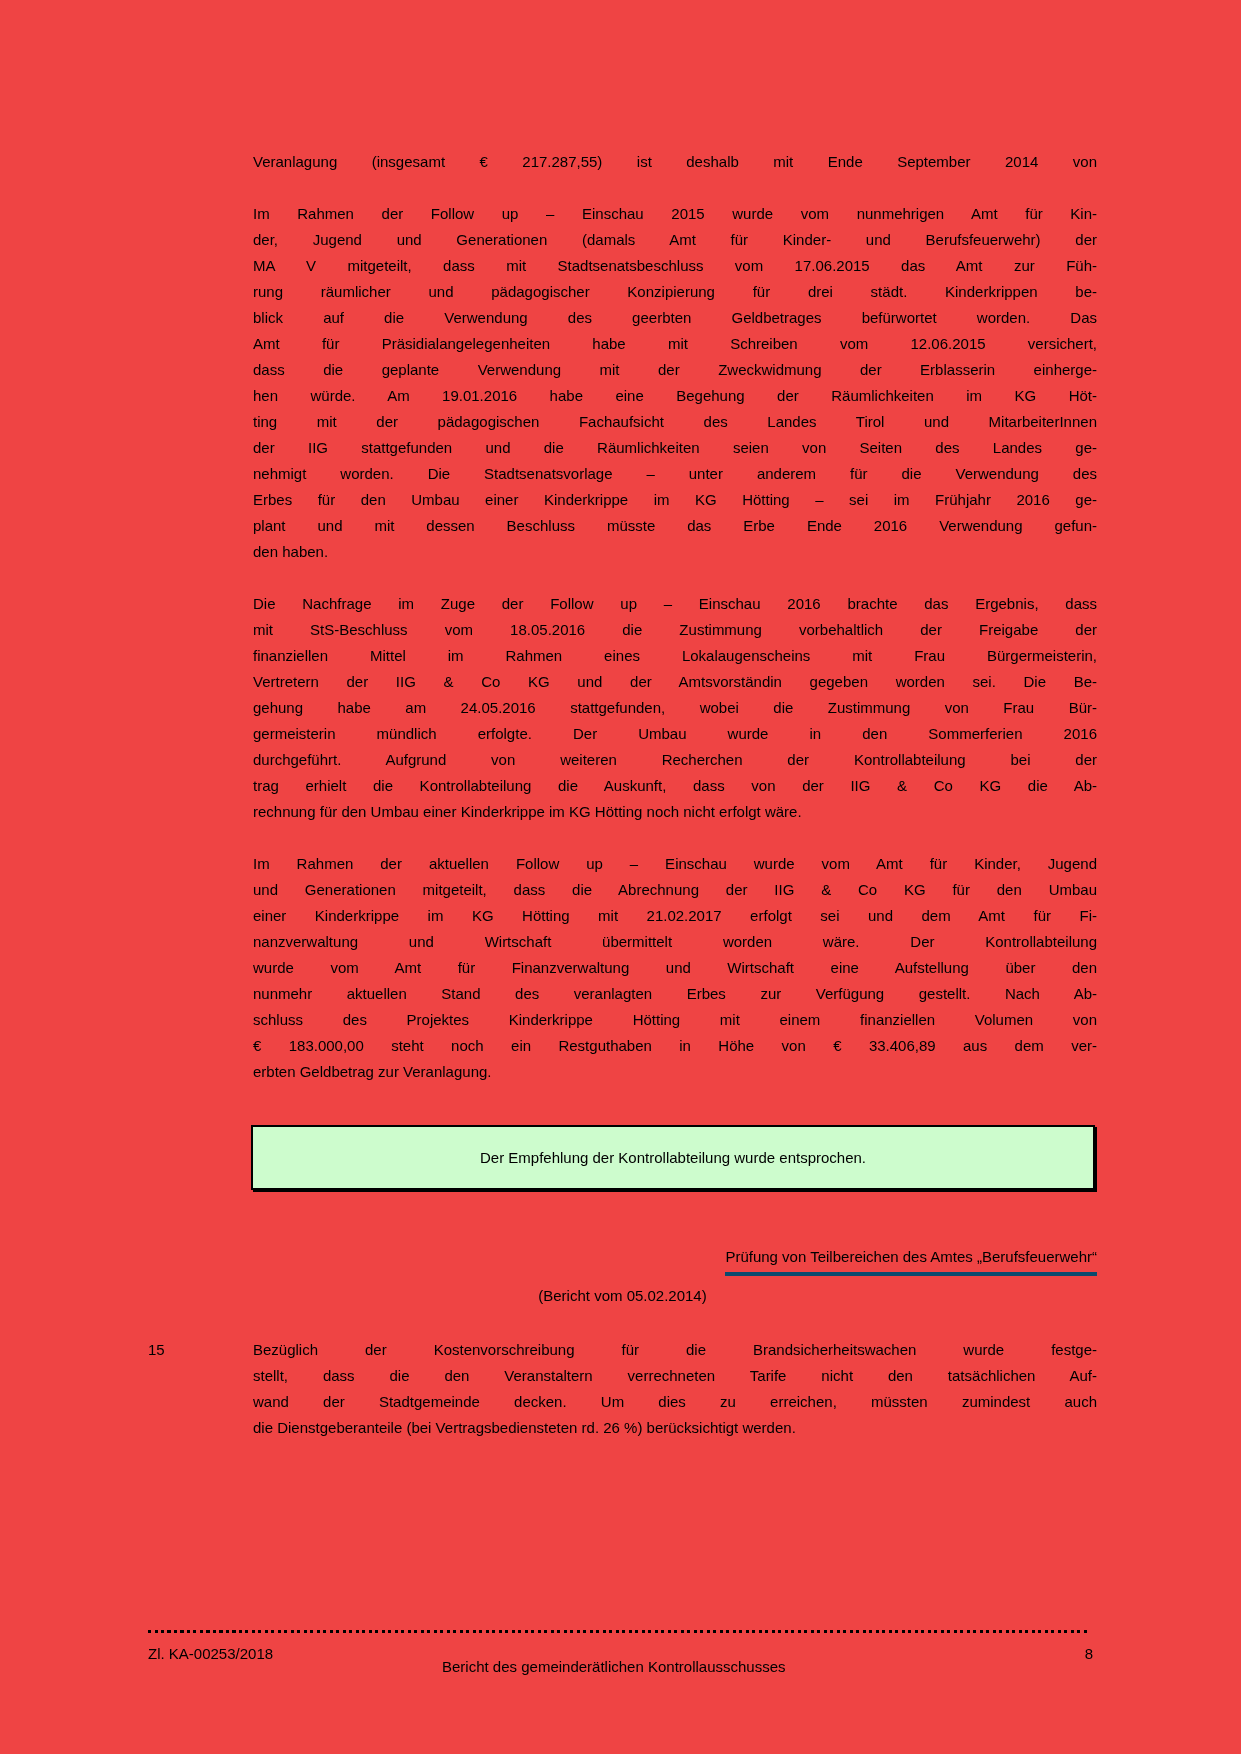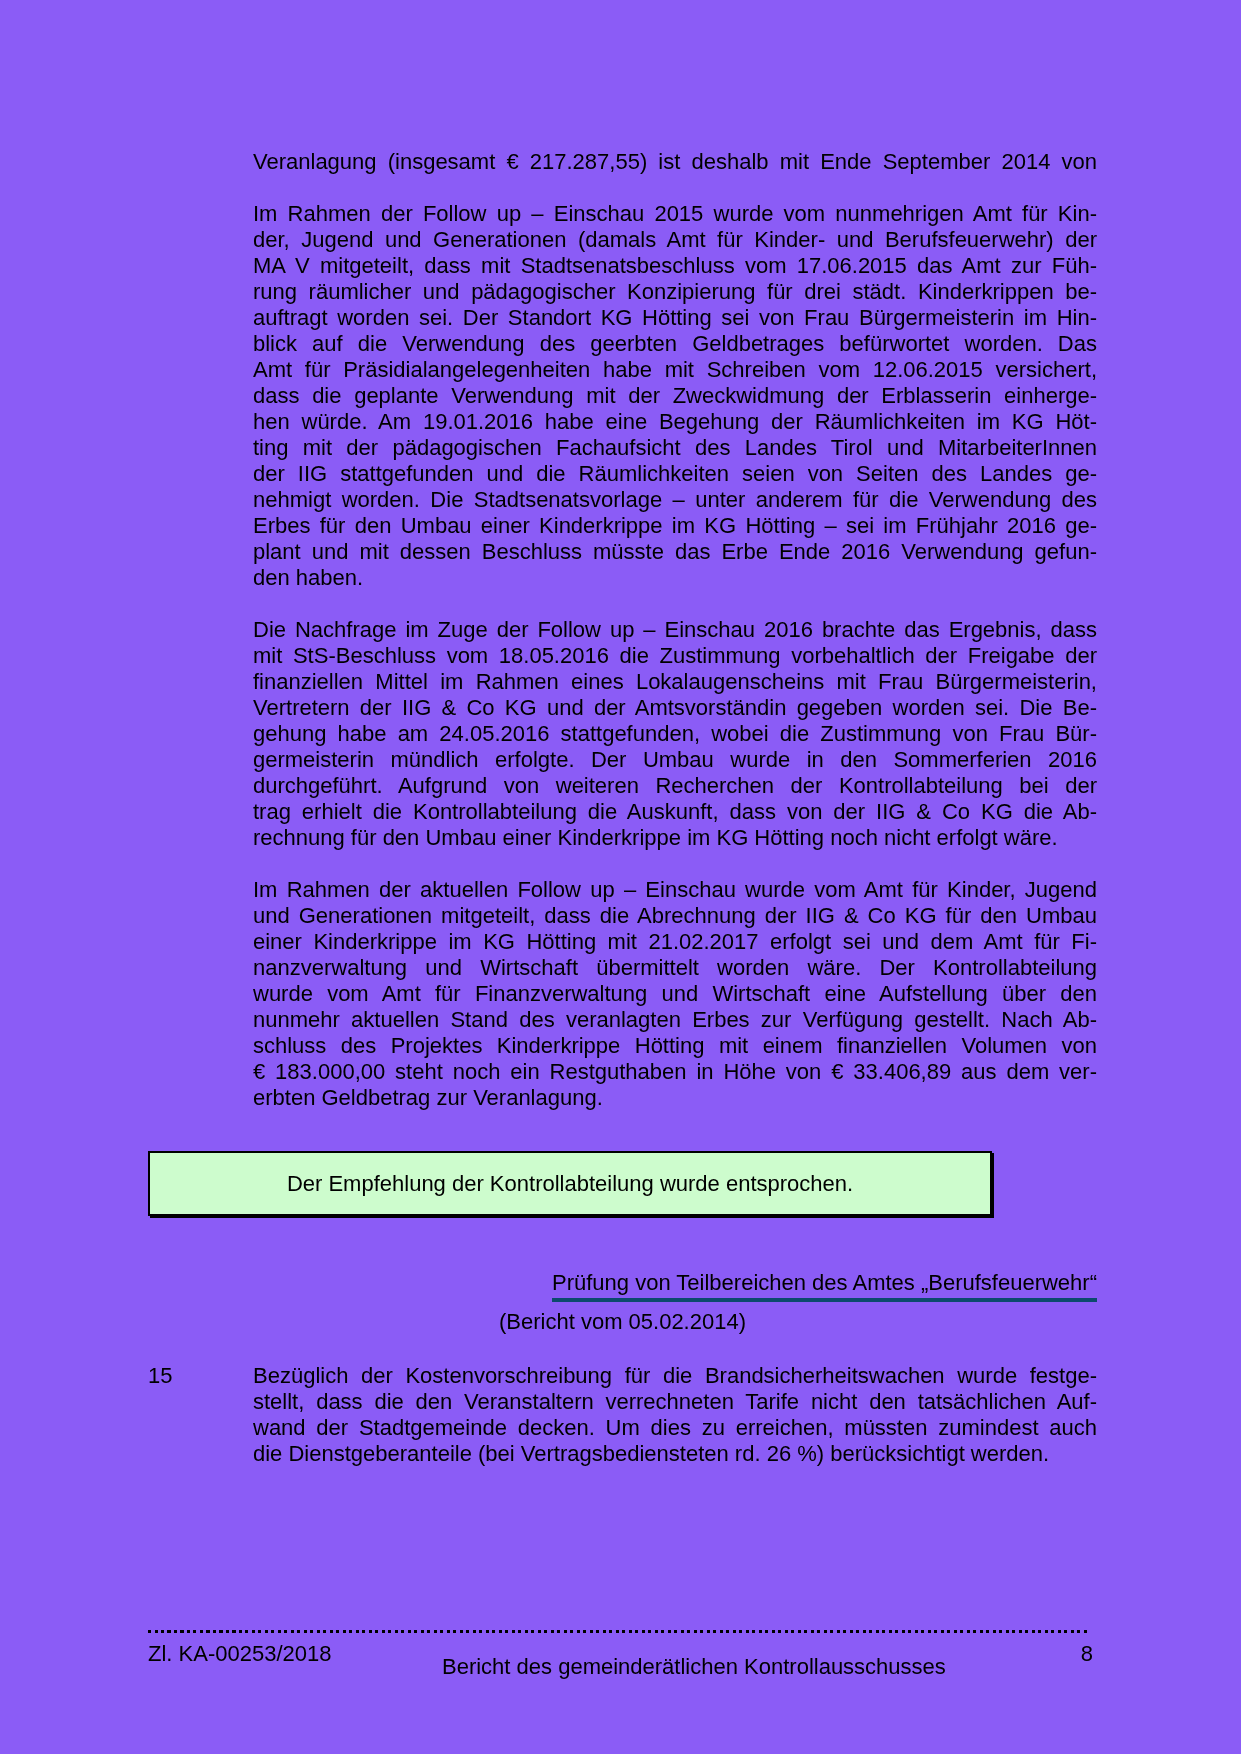--- a/index.html
+++ b/index.html
@@ -4,23 +4,23 @@
 <style>
   html, body {
     margin: 0;
     padding: 0;
     background: #ffffff;
   }
   .page {
     position: relative;
     width: 1241px;
     height: 1754px;
-    background: #8b5cf6;
+    background: #ef4444;
     font-family: "Liberation Sans", sans-serif;
-    font-size: 22px;
+    font-size: 15px;
     line-height: 26px;
     color: #000000;
     overflow: hidden;
   }
   .content {
     position: absolute;
     left: 148px;
     top: 149px;
     width: 949px;
   }
@@ -30,20 +30,21 @@
   }
   .line {
     text-align: justify;
     text-align-last: justify;
     white-space: normal;
   }
   .line.last {
     text-align-last: left;
   }
   .rec-box {
+    margin-left: 103px;
     margin-top: 40px;
     width: 844px;
     box-sizing: border-box;
     height: 65px;
     border: 2px solid #000000;
     box-shadow: 2px 2px 0 0 #000000;
     text-align: center;
   }
   .rec-box span {
     line-height: 61px;
@@ -117,21 +118,20 @@
 
     <div class="para">
         <div class="line">Veranlagung (insgesamt € 217.287,55) ist deshalb mit Ende September 2014 von</div>
       </div>
 
     <div class="para">
         <div class="line">Im Rahmen der Follow up – Einschau 2015 wurde vom nunmehrigen Amt für Kin-</div>
         <div class="line">der, Jugend und Generationen (damals Amt für Kinder- und Berufsfeuerwehr) der</div>
         <div class="line">MA V mitgeteilt, dass mit Stadtsenatsbeschluss vom 17.06.2015 das Amt zur Füh-</div>
         <div class="line">rung räumlicher und pädagogischer Konzipierung für drei städt. Kinderkrippen be-</div>
-        <div class="line">auftragt worden sei. Der Standort KG Hötting sei von Frau Bürgermeisterin im Hin-</div>
         <div class="line">blick auf die Verwendung des geerbten Geldbetrages befürwortet worden. Das</div>
         <div class="line">Amt für Präsidialangelegenheiten habe mit Schreiben vom 12.06.2015 versichert,</div>
         <div class="line">dass die geplante Verwendung mit der Zweckwidmung der Erblasserin einherge-</div>
         <div class="line">hen würde. Am 19.01.2016 habe eine Begehung der Räumlichkeiten im KG Höt-</div>
         <div class="line">ting mit der pädagogischen Fachaufsicht des Landes Tirol und MitarbeiterInnen</div>
         <div class="line">der IIG stattgefunden und die Räumlichkeiten seien von Seiten des Landes ge-</div>
         <div class="line">nehmigt worden. Die Stadtsenatsvorlage – unter anderem für die Verwendung des</div>
         <div class="line">Erbes für den Umbau einer Kinderkrippe im KG Hötting – sei im Frühjahr 2016 ge-</div>
         <div class="line">plant und mit dessen Beschluss müsste das Erbe Ende 2016 Verwendung gefun-</div>
         <div class="line last">den haben.</div>

